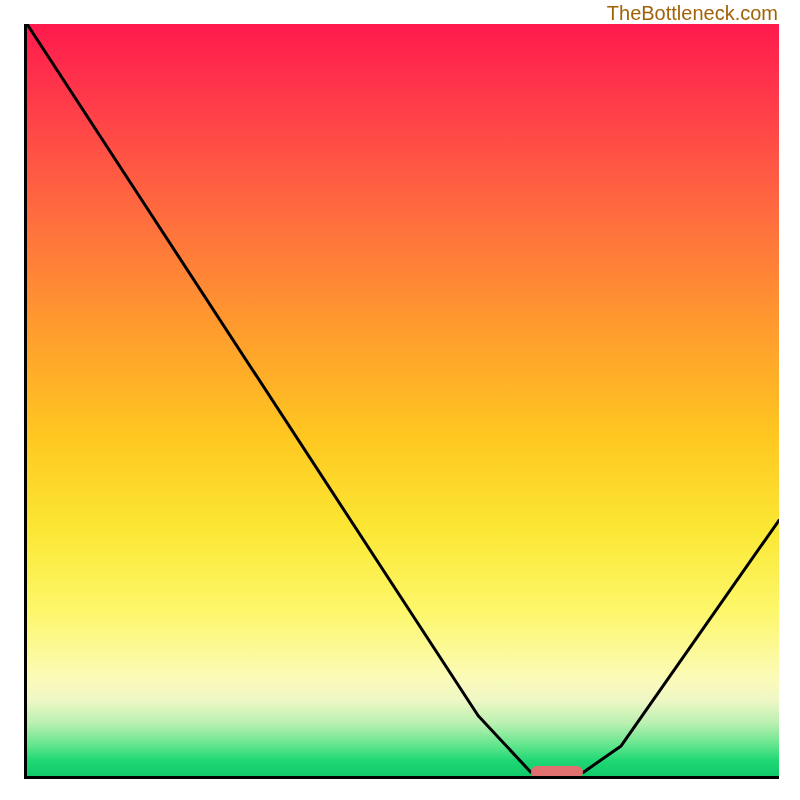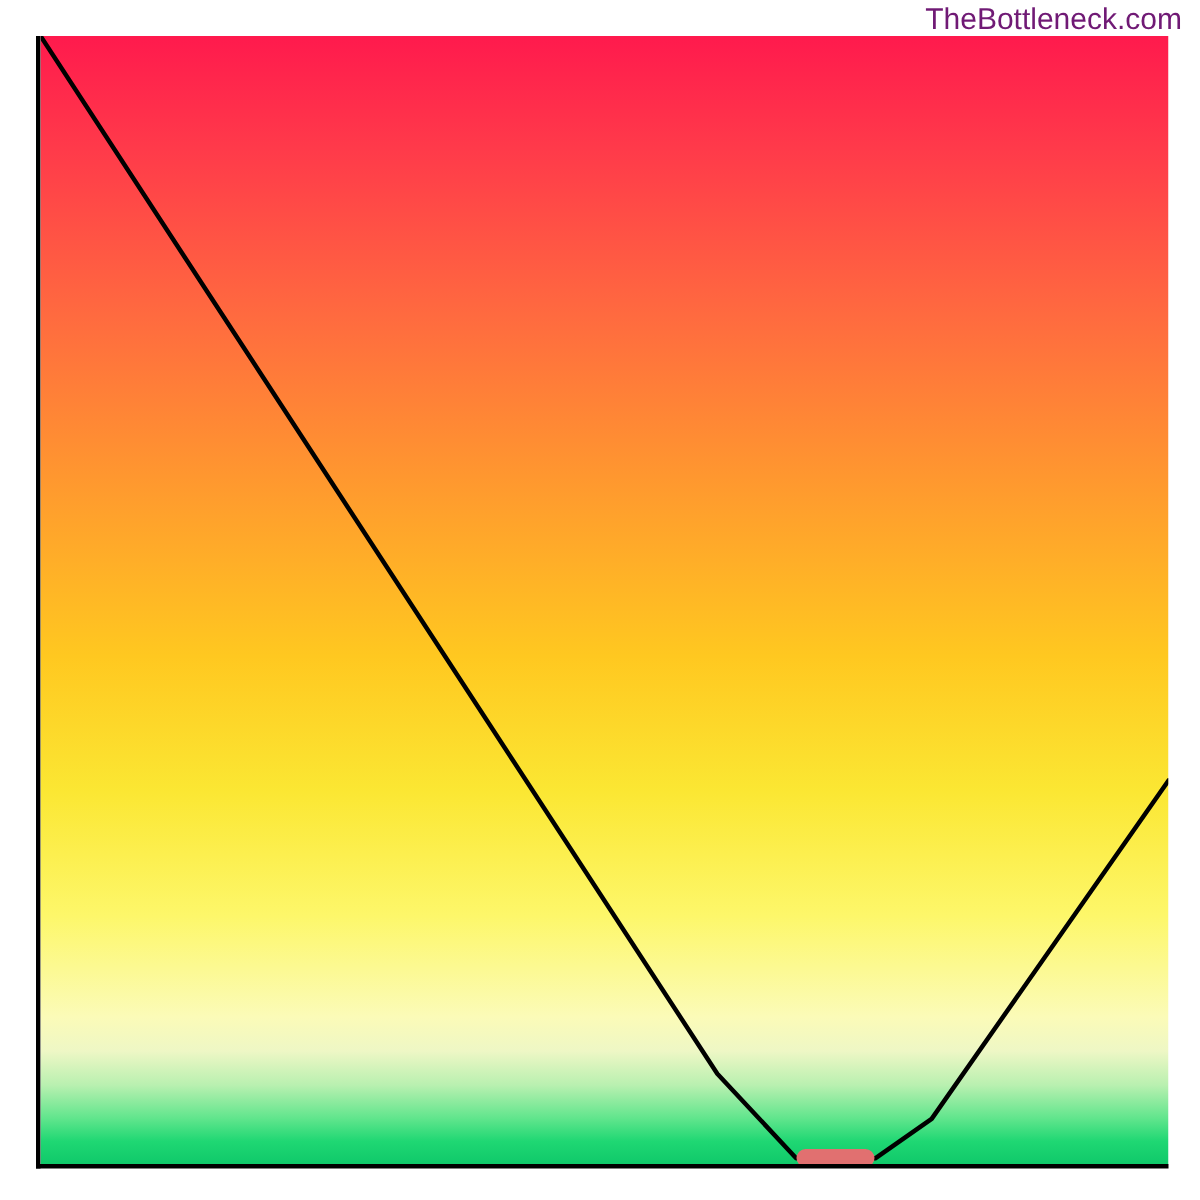--- a/index.html
+++ b/index.html
@@ -7,23 +7,23 @@
     padding: 0;
     width: 800px;
     height: 800px;
     background: #ffffff;
     font-family: Arial, sans-serif;
     position: relative;
   }
   .watermark {
     position: absolute;
     top: 2px;
-    right: 12px;
+    right: 22px;
     font-size: 20px;
-    color: #701a75;
+    color: #a16207;
     font-weight: 500;
     z-index: 10;
   }
   .chart-area {
     position: absolute;
     left: 24px;
     top: 24px;
     width: 752px;
     height: 752px;
     border-left: 3px solid #000;

